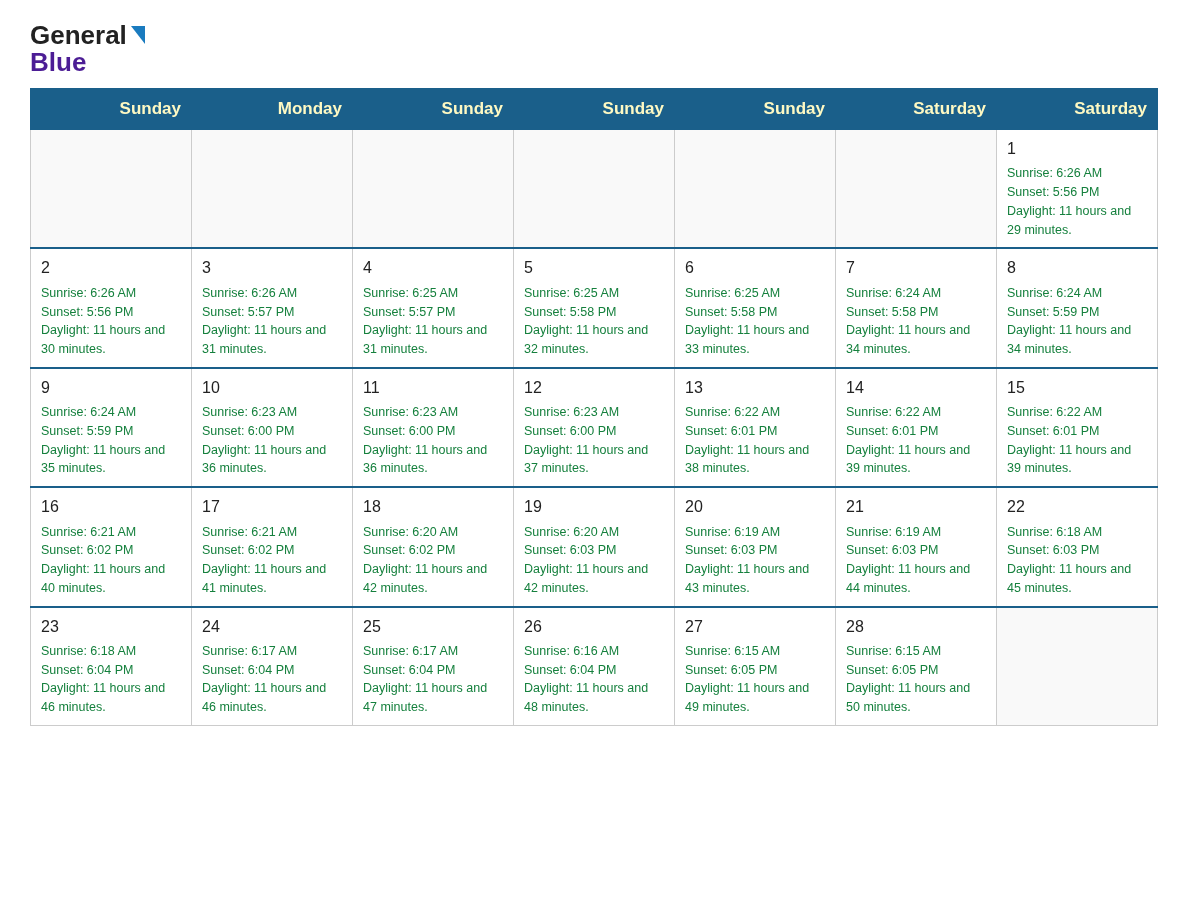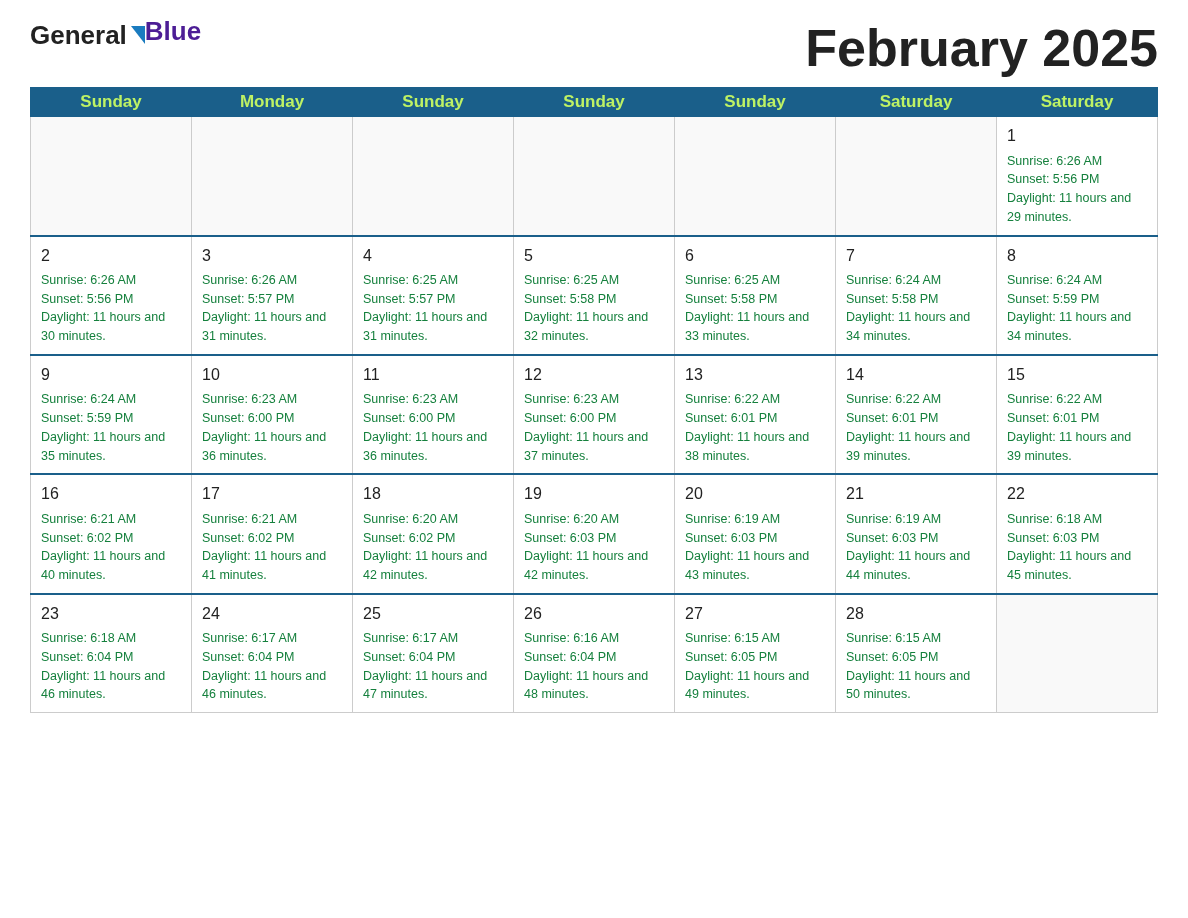--- a/index.html
+++ b/index.html
@@ -10,21 +10,21 @@
       padding: 20px 30px;
     }
     .header {
       display: flex;
       justify-content: space-between;
       align-items: flex-start;
       margin-bottom: 10px;
     }
     .logo {
       display: flex;
-      flex-direction: row;
+      flex-direction: column;
       align-items: flex-start;
     }
     .logo-general {
       font-size: 26px;
       font-weight: bold;
       color: #222;
       display: flex;
       align-items: center;
     }
     .logo-arrow {
@@ -57,25 +57,25 @@
       color: #444;
       margin-top: 4px;
     }
     .calendar {
       width: 100%;
       border-collapse: collapse;
       margin-top: 8px;
     }
     .calendar th {
       background: #1a5f8a;
-      color: #bef264;
+      color: #fef9c3;
       font-size: 17px;
       font-weight: bold;
-      padding: 4px 10px;
-      text-align: center;
+      padding: 10px 10px;
+      text-align: right;
       border: 1px solid #1a5f8a;
     }
     .calendar td {
       vertical-align: top;
       border: 1px solid #ccc;
       padding: 8px 10px;
       width: 14.28%;
       min-height: 110px;
       font-size: 13px;
       color: #333;
@@ -111,21 +111,20 @@
 
 <div class="header">
   <div class="logo">
     <div class="logo-general">
       <span>General</span>
         <span class="logo-arrow"></span>
     </div>
     <div class="logo-blue">Blue</div>
   </div>
   <div class="title-block">
-    <div class="month-title">February 2025</div>
   </div>
 </div>
 
 <table class="calendar">
   <thead>
     <tr>
         <th>Sunday</th>
         <th>Monday</th>
         <th>Sunday</th>
         <th>Sunday</th>

